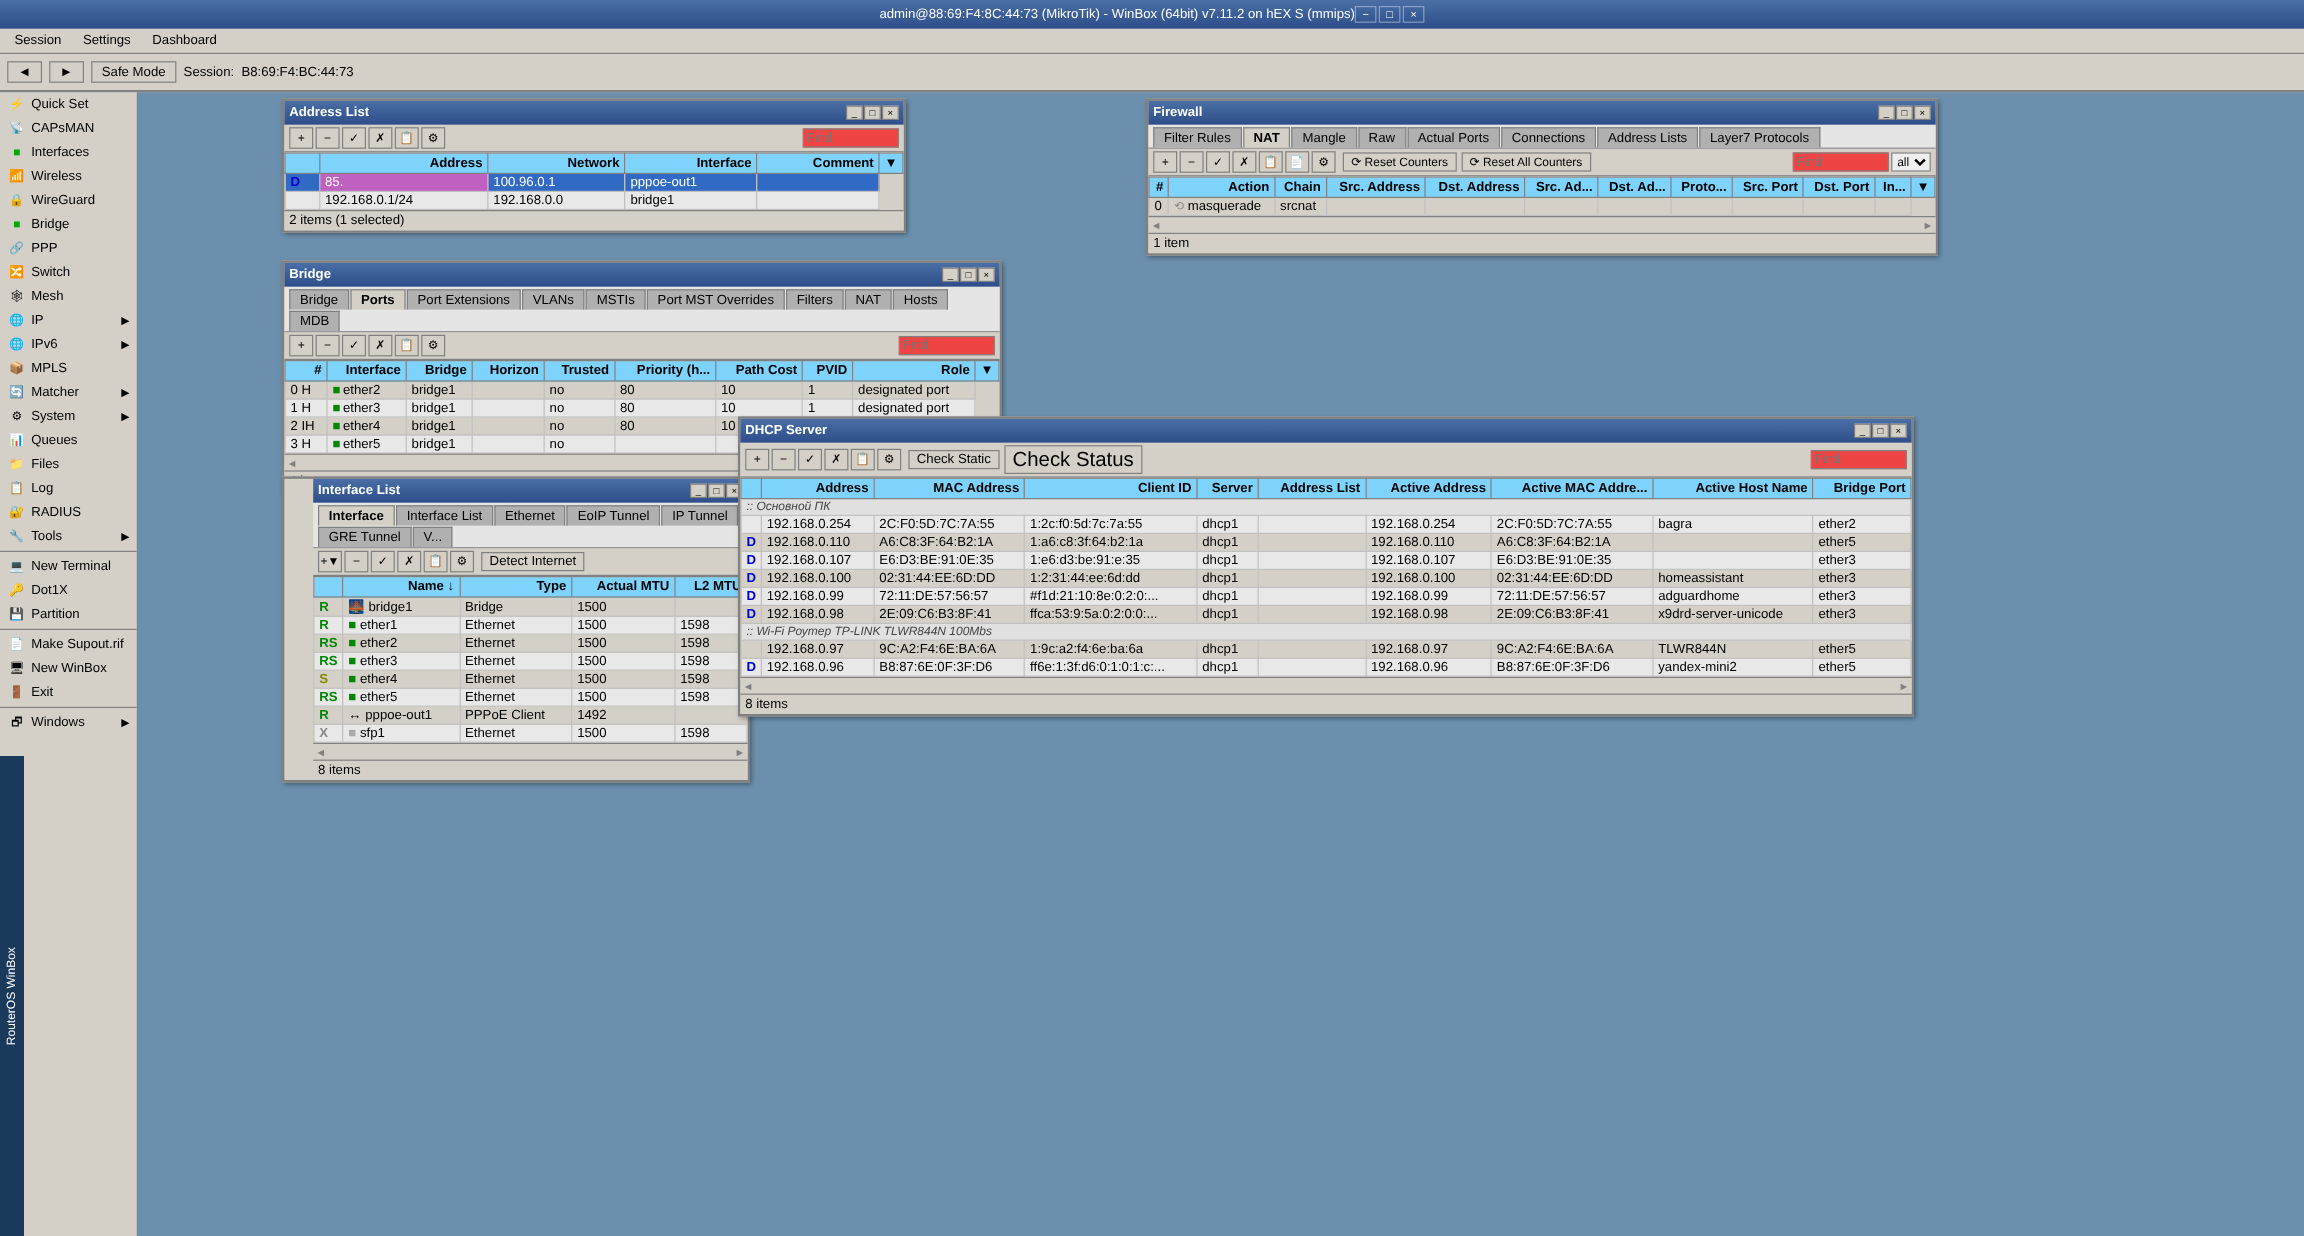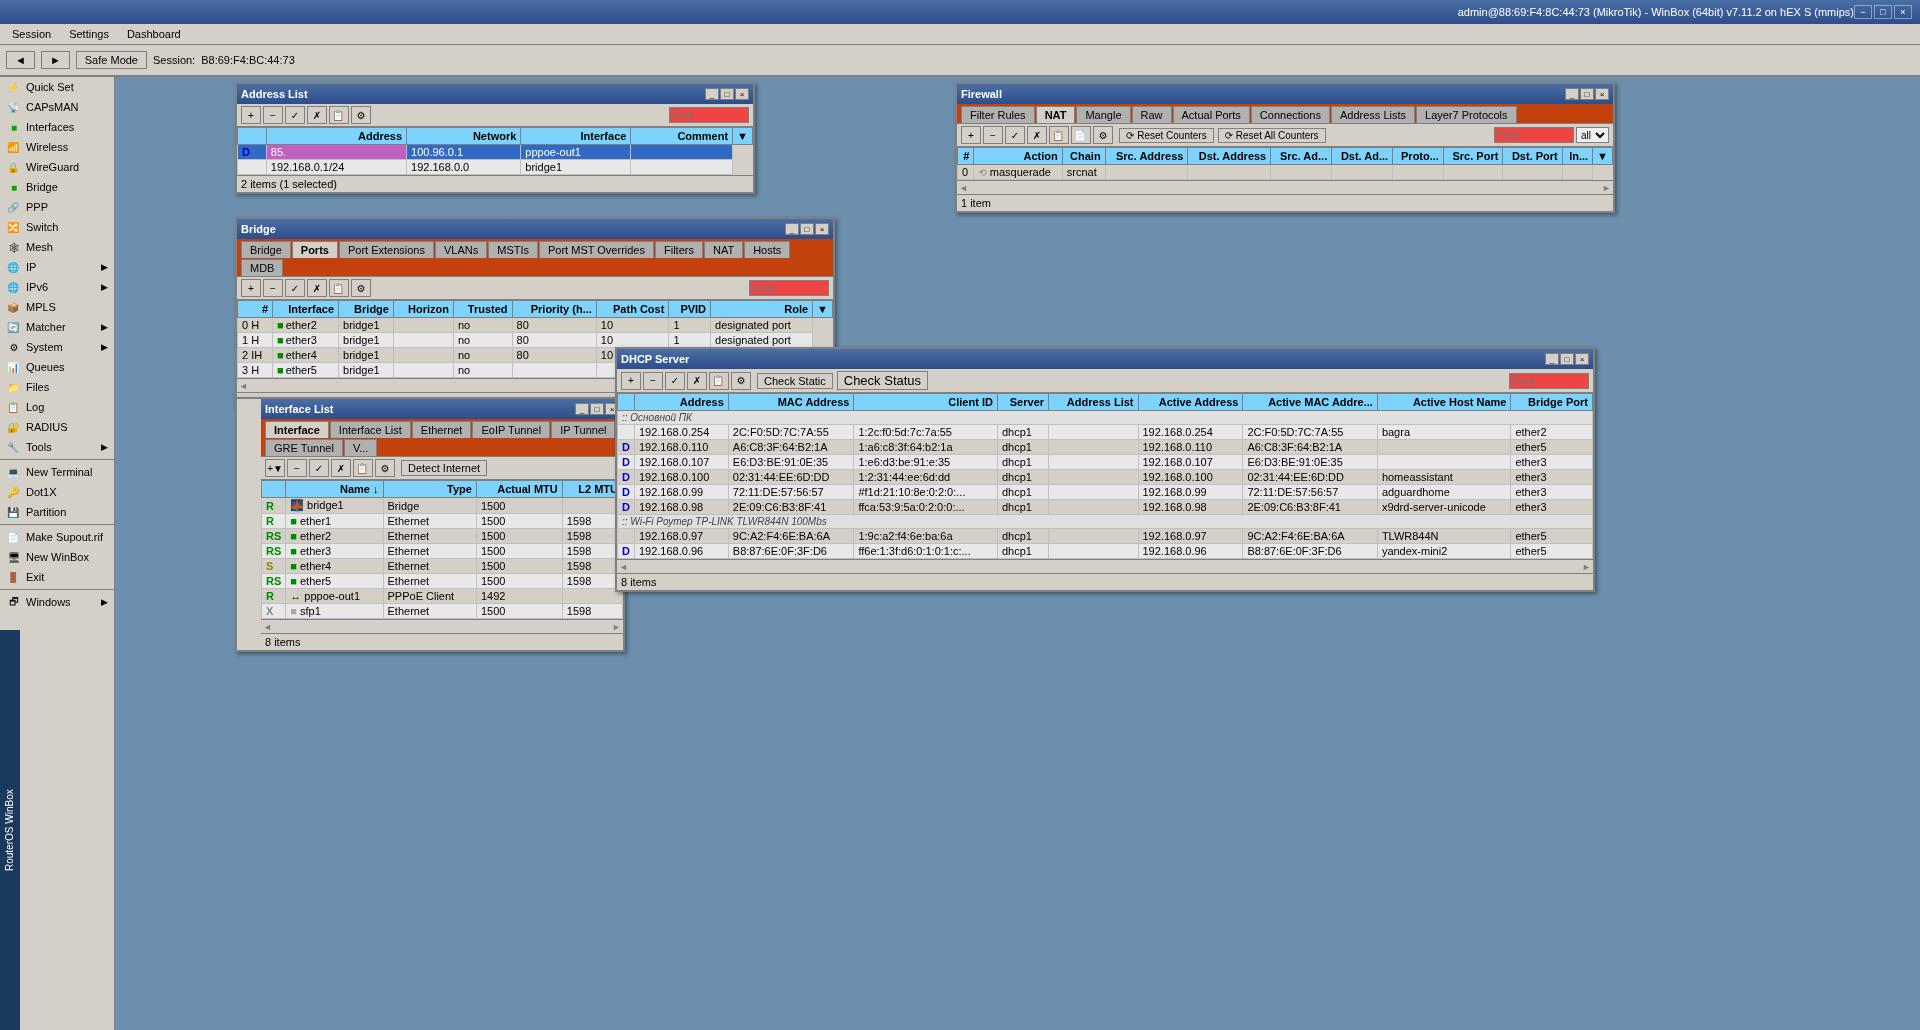--- a/index.html
+++ b/index.html
@@ -1,19 +1,19 @@
 <!DOCTYPE html>
 <html><head>
   <meta charset="utf-8">
   <style>
     * { box-sizing: border-box; margin: 0; padding: 0; }
     body { font-family: 'Segoe UI', Tahoma, Geneva, Verdana, sans-serif; font-size: 11px; background: #c0c0c0; overflow: hidden; user-select: none; }
     
     
-    #title-bar { background: linear-gradient(to bottom, #4a6fa5, #2d4d8a); color: white; padding: 4px 8px; display: flex; align-items: center; justify-content: flex-end; height: 24px; }
+    #title-bar { background: linear-gradient(to bottom, #4a6fa5, #2d4d8a); color: white; padding: 4px 8px; display: flex; align-items: center; justify-content: center; height: 24px; }
     #title-bar-controls { display: flex; gap: 2px; }
     .title-btn { background: transparent; border: 1px solid rgba(255,255,255,0.4); color: white; width: 18px; height: 14px; font-size: 9px; cursor: pointer; display: flex; align-items: center; justify-content: center; }
     
     
     #menu-bar { background: #d4d0c8; border-bottom: 1px solid #808080; padding: 2px 4px; display: flex; gap: 2px; }
     .menu-item { padding: 2px 8px; font-size: 11px; cursor: pointer; }
     
     
     #toolbar { background: #d4d0c8; border-bottom: 2px solid #808080; padding: 3px 6px; display: flex; align-items: center; gap: 6px; height: 32px; }
     .toolbar-btn { background: #d4d0c8; border: 1px solid #808080; padding: 2px 8px; font-size: 11px; cursor: pointer; }
@@ -30,21 +30,21 @@
     .sidebar-separator { height: 1px; background: #808080; margin: 2px 0; }
     
     
     #desktop { flex: 1; position: relative; background: #6b8fad; overflow: hidden; }
     
     
     .win { position: absolute; background: #d4d0c8; border: 2px solid #808080; box-shadow: 2px 2px 4px rgba(0,0,0,0.4); }
     .win-titlebar { background: linear-gradient(to bottom, #4a6fa5, #2d4d8a); color: white; padding: 2px 4px; display: flex; align-items: center; justify-content: space-between; height: 20px; font-size: 11px; font-weight: bold; cursor: move; }
     .win-controls { display: flex; gap: 1px; }
     .win-btn { background: #d4d0c8; border: 1px solid #808080; color: black; width: 14px; height: 12px; font-size: 8px; cursor: pointer; display: flex; align-items: center; justify-content: center; }
-    .win-tabs { display: flex; background: #c2410c; border-bottom: 1px solid #808080; padding: 2px 4px 0; gap: 1px; flex-wrap: wrap; }
+    .win-tabs { display: flex; background: #e5e5e5; border-bottom: 1px solid #808080; padding: 2px 4px 0; gap: 1px; flex-wrap: wrap; }
     .win-tab { padding: 2px 8px; font-size: 11px; background: #b0b0b0; border: 1px solid #808080; border-bottom: none; cursor: pointer; }
     .win-tab.active { background: #d4d0c8; font-weight: bold; }
     .win-toolbar { display: flex; align-items: center; gap: 2px; padding: 2px 4px; background: #d4d0c8; border-bottom: 1px solid #808080; }
     .small-btn { background: #d4d0c8; border: 1px solid #808080; width: 20px; height: 18px; display: flex; align-items: center; justify-content: center; cursor: pointer; font-size: 10px; }
     
     
     .win-table { width: 100%; border-collapse: collapse; font-size: 11px; }
     .win-table th { background: #7dd3fc; border: 1px solid #808080; padding: 2px 4px; text-align: right; font-weight: bold; white-space: nowrap; }
     .win-table td { border: 1px solid #c0c0c0; padding: 1px 4px; white-space: nowrap; }
     .win-table tr:nth-child(even) { background: #e8e8e8; }
@@ -565,21 +565,21 @@
         </div>
       </div>
       <div class="win-toolbar">
         <button class="small-btn">+</button>
         <button class="small-btn">−</button>
         <button class="small-btn">✓</button>
         <button class="small-btn">✗</button>
         <button class="small-btn">📋</button>
         <button class="small-btn">⚙</button>
         <button class="toolbar-btn" style="margin-left:4px; font-size:11px; padding:1px 6px;">Check Static</button>
-        <button class="toolbar-btn" style="margin-left:2px; font-size:13px; padding:1px 6px;">Check Status</button>
+        <button class="toolbar-btn" style="margin-left:2px; font-size:17px; padding:1px 6px;">Check Status</button>
         <span style="flex:1"></span>
         <input class="find-input" placeholder="Find" style="width: 80px;">
       </div>
       <div class="table-container" style="max-height:300px; overflow:auto;">
         <table class="win-table">
           <thead>
             <tr>
               <th style="width:16px;"></th>
               <th>Address</th>
               <th>MAC Address</th>

